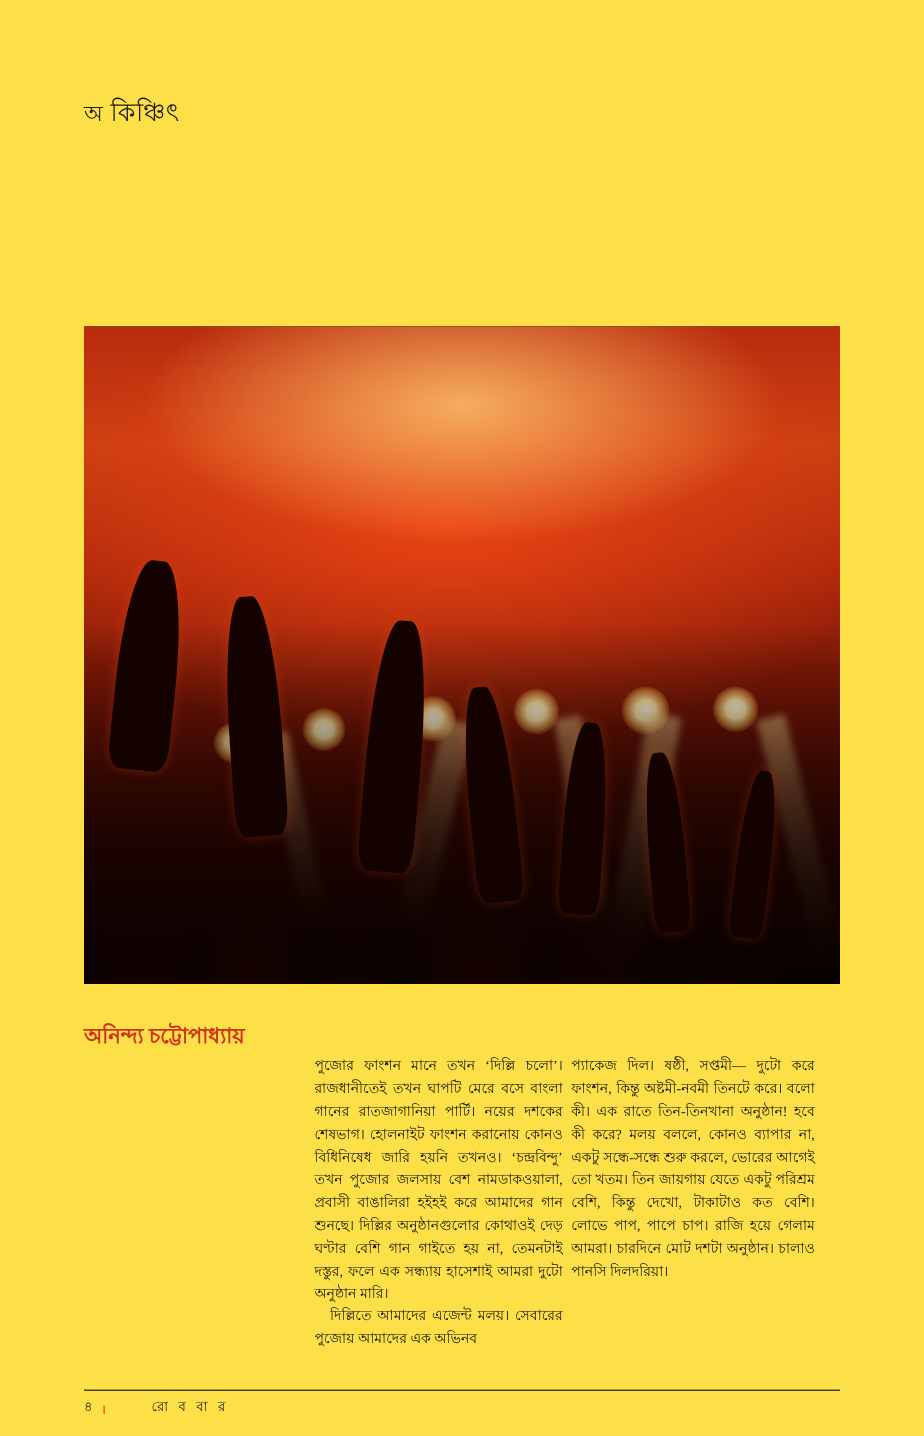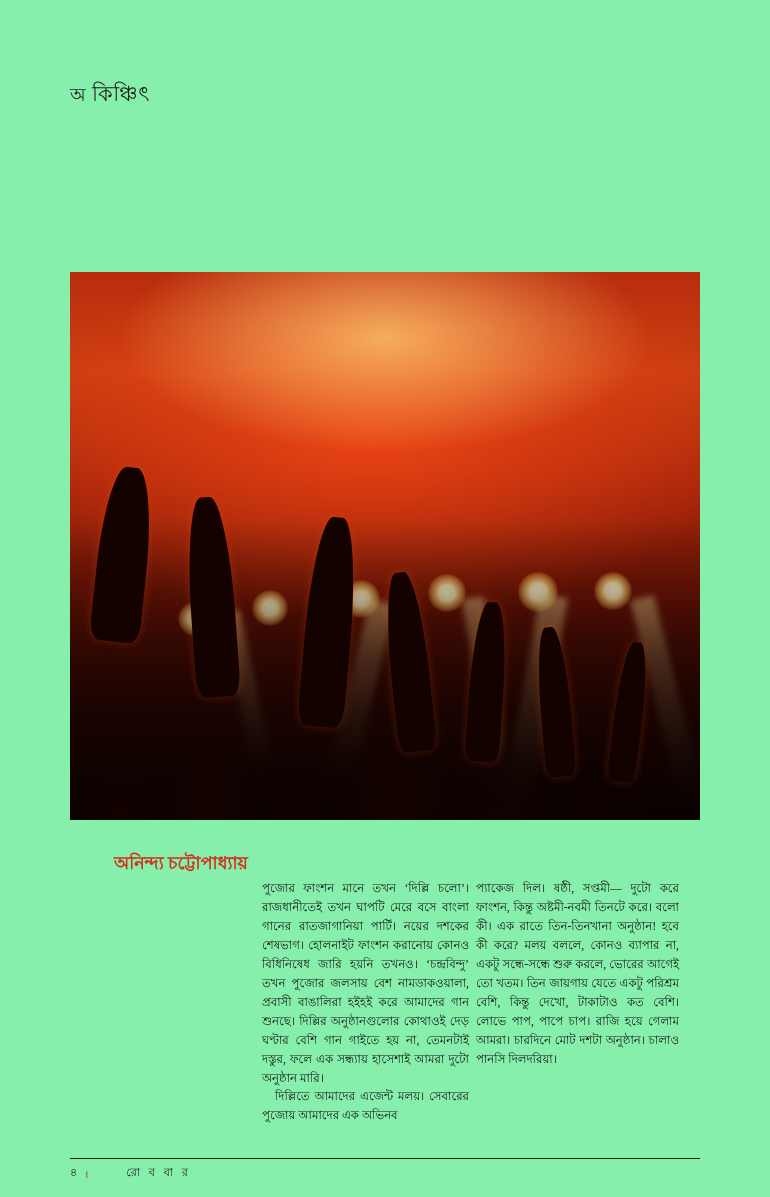--- a/index.html
+++ b/index.html
@@ -11,21 +11,21 @@
     width: 770px;
     height: 1197px;
     font-family: "Liberation Serif", serif;
     color: #1a1a1a;
     position: relative;
     overflow: hidden;
   }
   .page {
     position: absolute;
     inset: 0;
-    background: #86efac;
+    background: #fde047;
     padding-left: 42px;
   }
 
   
   .kicker {
     position: absolute;
     left: 70px;
     top: 78px;
     font-size: 21px;
     letter-spacing: 0.5px;
@@ -107,21 +107,20 @@
   .byline {
     position: absolute;
     left: 70px;
     top: 852px;
     width: 175px;
     color: #d0331c;
     font-size: 17.5px;
     font-weight: bold;
     line-height: 1.35;
     font-family: "Liberation Serif", serif;
-    margin-left: 44px;
   }
 
   
   .col {
     position: absolute;
     font-size: 11.7px;
     line-height: 1.62;
     text-align: justify;
     color: #141414;
     font-family: "Liberation Serif", serif;

